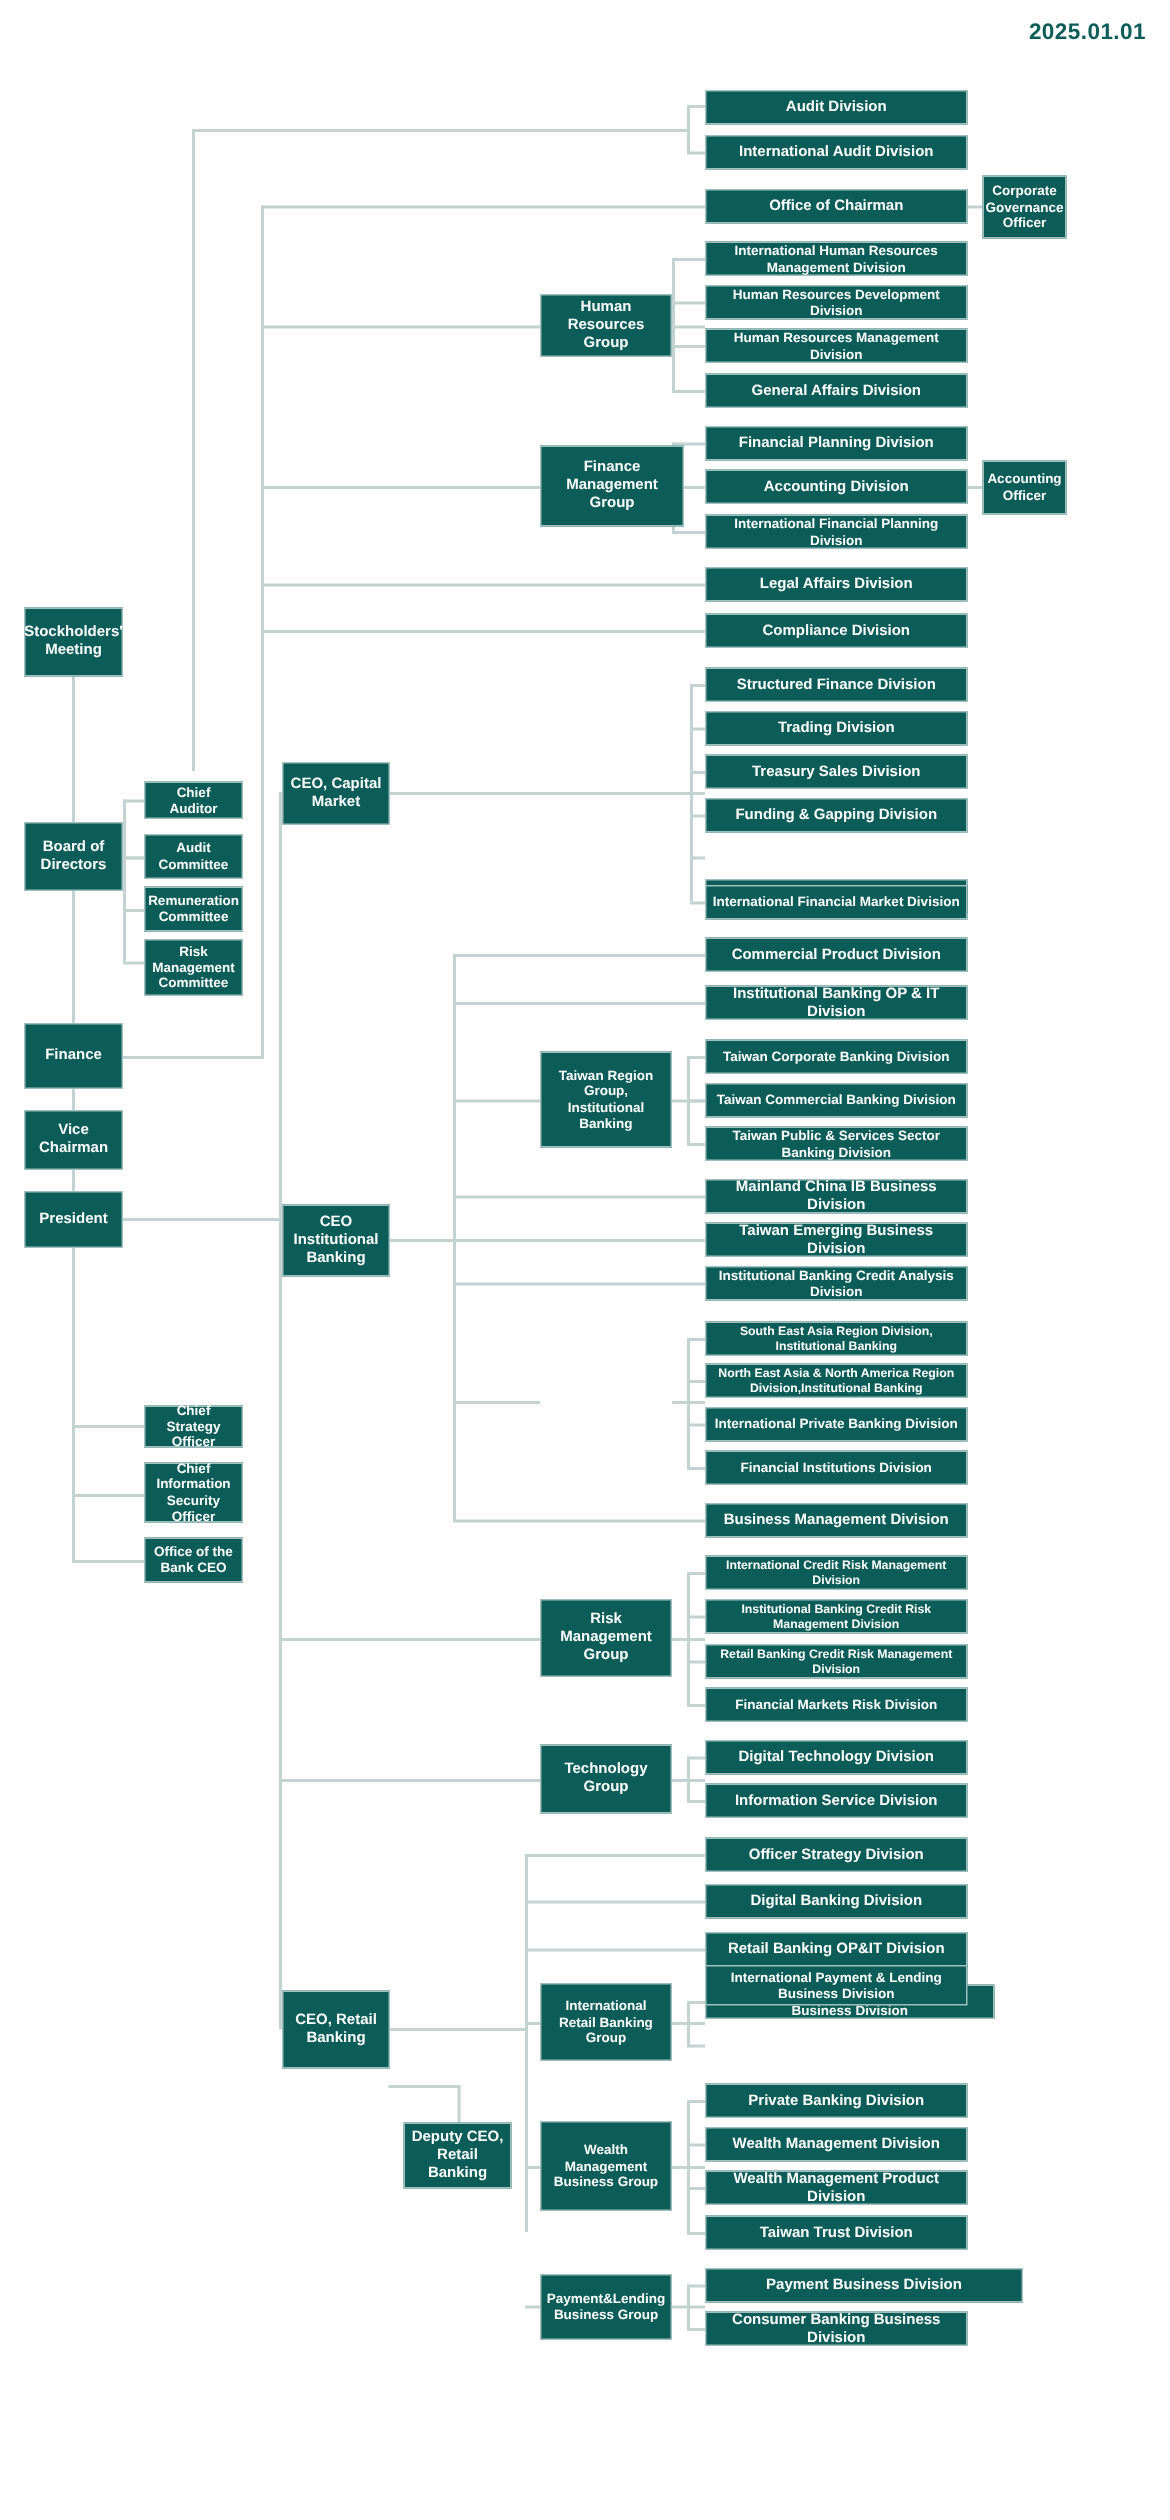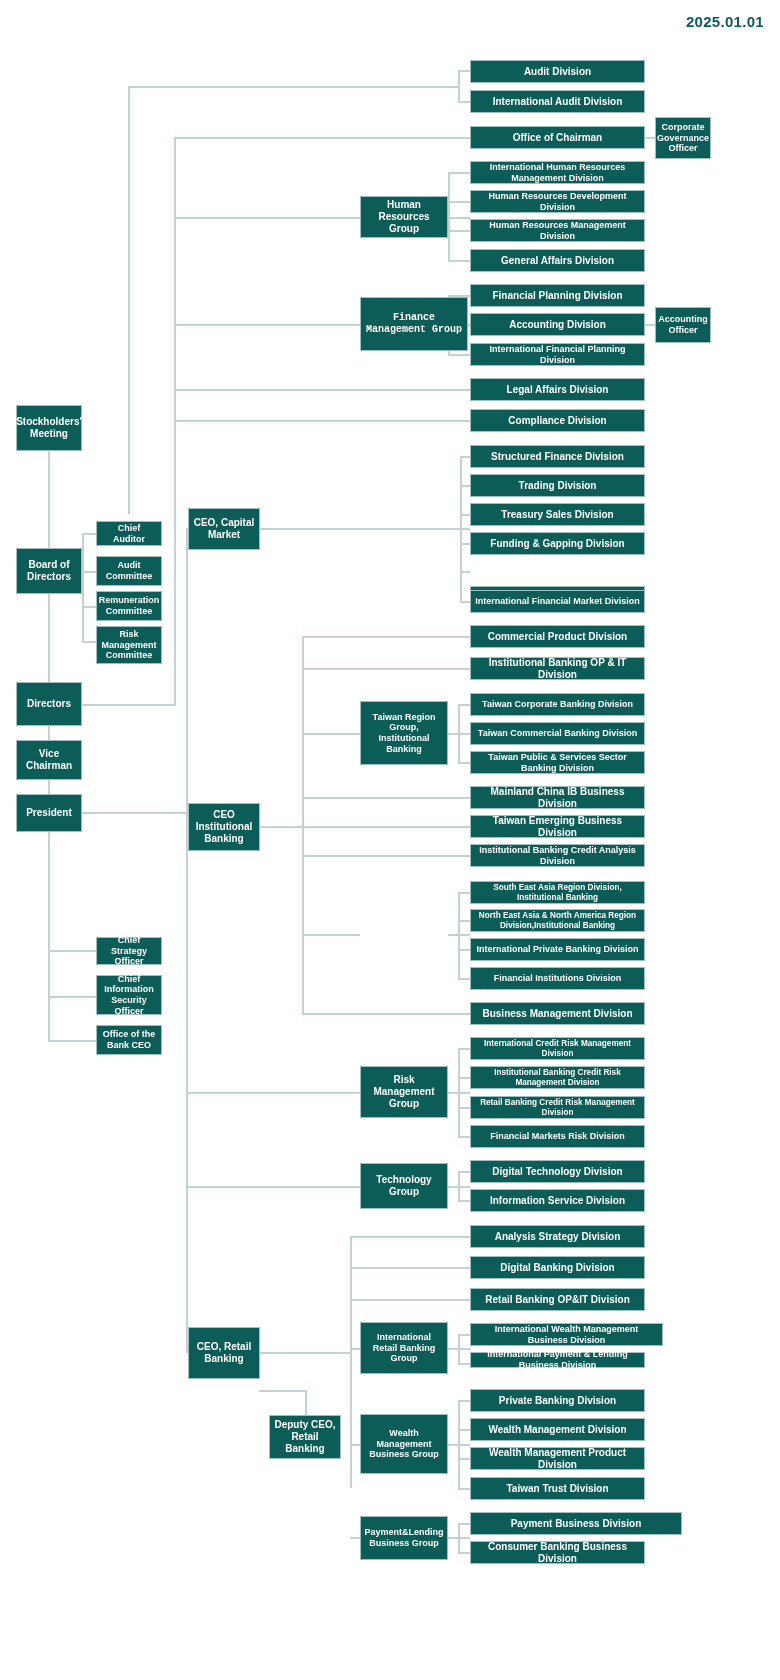--- a/index.html
+++ b/index.html
@@ -173,32 +173,32 @@
 
   <div class="box t10" style="left:470px;top:126px;width:175px;height:23px;">Office of Chairman</div>
   <div class="box t9" style="left:655px;top:117px;width:56px;height:42px;">Corporate Governance Officer</div>
 
   <div class="box t10" style="left:360px;top:196px;width:88px;height:42px;">Human Resources Group</div>
   <div class="box t9" style="left:470px;top:161px;width:175px;height:23px;">International Human Resources Management Division</div>
   <div class="box t9" style="left:470px;top:190px;width:175px;height:23px;">Human Resources Development Division</div>
   <div class="box t9" style="left:470px;top:219px;width:175px;height:23px;">Human Resources Management Division</div>
   <div class="box t10" style="left:470px;top:249px;width:175px;height:23px;">General Affairs Division</div>
 
-  <div class="box t10" style="left:360px;top:297px;width:108px;height:54px;font-family:Liberation Mono, monospace;">Finance Management Group</div>
+  <div class="box t10" style="left:360px;top:297px;width:96px;height:54px;">Finance Management Group</div>
   <div class="box t10" style="left:470px;top:284px;width:175px;height:23px;">Financial Planning Division</div>
   <div class="box t10" style="left:470px;top:313px;width:175px;height:23px;">Accounting Division</div>
   <div class="box t9" style="left:470px;top:343px;width:175px;height:23px;">International Financial Planning Division</div>
   <div class="box t9" style="left:655px;top:307px;width:56px;height:36px;">Accounting Officer</div>
 
   <div class="box t10" style="left:470px;top:378px;width:175px;height:23px;">Legal Affairs Division</div>
   <div class="box t10" style="left:470px;top:409px;width:175px;height:23px;">Compliance Division</div>
 
   <div class="box t10" style="left:16px;top:405px;width:66px;height:46px;">Stockholders' Meeting</div>
   <div class="box t10" style="left:16px;top:548px;width:66px;height:46px;">Board of Directors</div>
-  <div class="box t10" style="left:16px;top:682px;width:66px;height:44px;">Directors</div>
+  <div class="box t10" style="left:16px;top:682px;width:66px;height:44px;">Finance</div>
   <div class="box t10" style="left:16px;top:740px;width:66px;height:40px;">Vice Chairman</div>
   <div class="box t10" style="left:16px;top:794px;width:66px;height:38px;">President</div>
 
   <div class="box t9" style="left:96px;top:521px;width:66px;height:25px;">Chief Auditor</div>
   <div class="box t9" style="left:96px;top:556px;width:66px;height:30px;">Audit Committee</div>
   <div class="box t9" style="left:96px;top:591px;width:66px;height:30px;">Remuneration Committee</div>
   <div class="box t9" style="left:96px;top:626px;width:66px;height:38px;">Risk Management Committee</div>
 
   <div class="box t9" style="left:96px;top:937px;width:66px;height:28px;">Chief Strategy Officer</div>
   <div class="box t9" style="left:96px;top:975px;width:66px;height:40px;">Chief Information Security Officer</div>
@@ -238,27 +238,27 @@
   <div class="box t8" style="left:470px;top:1096px;width:175px;height:23px;">Retail Banking Credit Risk Management Division</div>
   <div class="box t9" style="left:470px;top:1125px;width:175px;height:23px;">Financial Markets Risk Division</div>
 
   <div class="box t10" style="left:360px;top:1163px;width:88px;height:46px;">Technology Group</div>
   <div class="box t10" style="left:470px;top:1160px;width:175px;height:23px;">Digital Technology Division</div>
   <div class="box t10" style="left:470px;top:1189px;width:175px;height:23px;">Information Service Division</div>
 
   <div class="box t10" style="left:188px;top:1327px;width:72px;height:52px;">CEO, Retail Banking</div>
   <div class="box t10" style="left:269px;top:1415px;width:72px;height:44px;">Deputy CEO, Retail Banking</div>
 
-  <div class="box t10" style="left:470px;top:1225px;width:175px;height:23px;">Analysis Strategy Division</div>
+  <div class="box t10" style="left:470px;top:1225px;width:175px;height:23px;">Officer Strategy Division</div>
   <div class="box t10" style="left:470px;top:1256px;width:175px;height:23px;">Digital Banking Division</div>
   <div class="box t10" style="left:470px;top:1288px;width:175px;height:23px;">Retail Banking OP&amp;IT Division</div>
 
   <div class="box t9" style="left:360px;top:1322px;width:88px;height:52px;">International Retail Banking Group</div>
   <div class="box t9" style="left:470px;top:1323px;width:193px;height:23px;">International Wealth Management Business Division</div>
-  <div class="box t9" style="left:470px;top:1352px;width:175px;height:16px;">International Payment &amp; Lending Business Division</div>
+  <div class="box t9" style="left:470px;top:1310px;width:175px;height:27px;">International Payment &amp; Lending Business Division</div>
 
   <div class="box t9" style="left:360px;top:1414px;width:88px;height:60px;">Wealth Management Business Group</div>
   <div class="box t10" style="left:470px;top:1389px;width:175px;height:23px;">Private Banking Division</div>
   <div class="box t10" style="left:470px;top:1418px;width:175px;height:23px;">Wealth Management Division</div>
   <div class="box t10" style="left:470px;top:1447px;width:175px;height:23px;">Wealth Management Product Division</div>
   <div class="box t10" style="left:470px;top:1477px;width:175px;height:23px;">Taiwan Trust Division</div>
 
   <div class="box t9" style="left:360px;top:1516px;width:88px;height:44px;">Payment&amp;Lending Business Group</div>
   <div class="box t10" style="left:470px;top:1512px;width:212px;height:23px;">Payment Business Division</div>
   <div class="box t10" style="left:470px;top:1541px;width:175px;height:23px;">Consumer Banking Business Division</div>

